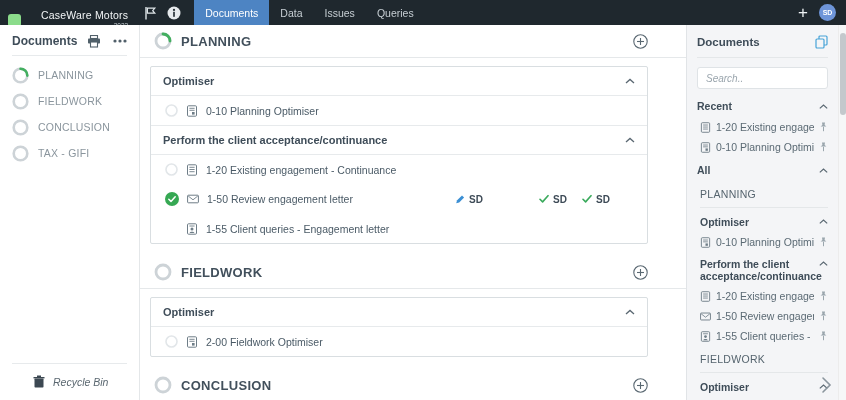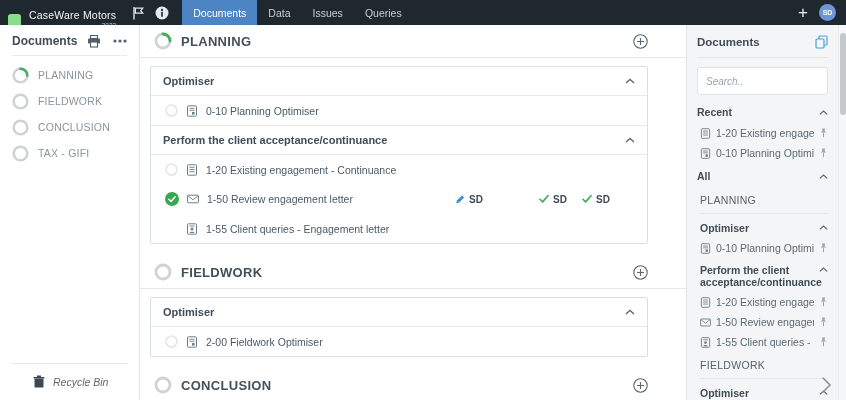--- a/index.html
+++ b/index.html
@@ -2,21 +2,21 @@
 <html><head>
 <meta charset="utf-8">
 <style>
   * { margin:0; padding:0; box-sizing:border-box; }
   html,body { width:846px; height:400px; overflow:hidden; background:#fff;
     font-family:"Liberation Sans", sans-serif; color:#44525e; }
   .app { width:846px; height:400px; display:flex; flex-direction:column; }
 
   
   .topbar { height:25px; background:#1f282e; display:flex; align-items:stretch; flex:0 0 25px; }
-  .brand { display:flex; align-items:center; gap:8px; padding:0 10px 0 8px; min-width:118px;margin-top:16px; }
+  .brand { display:flex; align-items:center; gap:20px; padding:0 10px 0 8px; min-width:118px;margin-top:16px; }
   .brand-sq { width:13px; height:13px; border-radius:3px; background:#8bdc8b; display:inline-block; }
   .brand-txt { display:flex; flex-direction:column; line-height:10px; }
   .brand-name { color:#f2f5f6; font-size:10.5px; letter-spacing:.2px; }
   .brand-year { color:#c3ccd1; font-size:6.5px; text-align:right; margin-top:1px; }
   .tb-icon { background:none; border:none; width:24px; display:flex; align-items:center; justify-content:center; cursor:pointer; }
   .tabs { display:flex; margin-left:8px; }
   .tab { padding:0 11px; font-size:10.5px; color:#c6ced3; display:flex; align-items:center; cursor:pointer; }
   .tab.active { background:#4d84c3; color:#fff; }
   .tb-right { margin-left:auto; display:flex; align-items:center; gap:11px; padding-right:10px; }
   .plus-btn { background:none; border:none; color:#eef2f4; font-size:17px; font-weight:300; line-height:17px; cursor:pointer; }
@@ -59,21 +59,21 @@
   .badge .b-lbl { font-size:10px; font-weight:bold; color:#3e4b57; }
   .badge.b0 { left:304px; } .badge.b1 { left:388px; } .badge.b2 { left:431px; }
 
   
   .rsb { width:152px; flex:0 0 152px; background:#f4f5f7; border-left:1px solid #e1e4e7; position:relative; overflow:hidden; }
   .rsb-head { display:flex; align-items:center; padding:10px 10px 8px 10px; }
   .rsb-title { font-size:11.5px; font-weight:bold; color:#3f4d59; }
   .rsb-head button { margin-left:auto; background:none; border:none; cursor:pointer; display:flex; }
   .rsb-div { border-bottom:1px solid #e4e7e9; margin:0 10px; }
   .search { margin:9px 10px 4px 10px; }
-  .search input { width:100%; height:28px; border:1px solid #dfe3e6; border-radius:3px; background:#fff;
+  .search input { width:100%; height:22px; border:1px solid #dfe3e6; border-radius:3px; background:#fff;
     padding:0 8px; font-size:10px; font-family:"Liberation Sans",sans-serif; color:#4a5a66; }
   .search input::placeholder { font-style:italic; color:#9aa5ad; }
   .rs-sec { display:flex; align-items:center; padding:7px 10px 5px 10px; cursor:pointer;justify-content:flex-end; }
   .rs-sec .t { font-size:10.5px; font-weight:bold; color:#3f4d59; }
   .rs-sec svg { margin-left:auto; }
   .rs-item { display:flex; align-items:center; gap:5px; padding:4px 10px 4px 13px; cursor:pointer; }
   .rs-item .lbl { flex:1; min-width:0; font-size:10.5px; color:#5b6a74; white-space:nowrap; overflow:hidden; }
   .rs-item svg.pin { flex:0 0 9px; }
   .rs-group { padding:7px 10px 4px 13px; font-size:10.5px; color:#55646e; letter-spacing:.3px; }
   .rs-gdiv { border-bottom:1px solid #e4e7e9; margin:3px 10px 2px 13px; }

